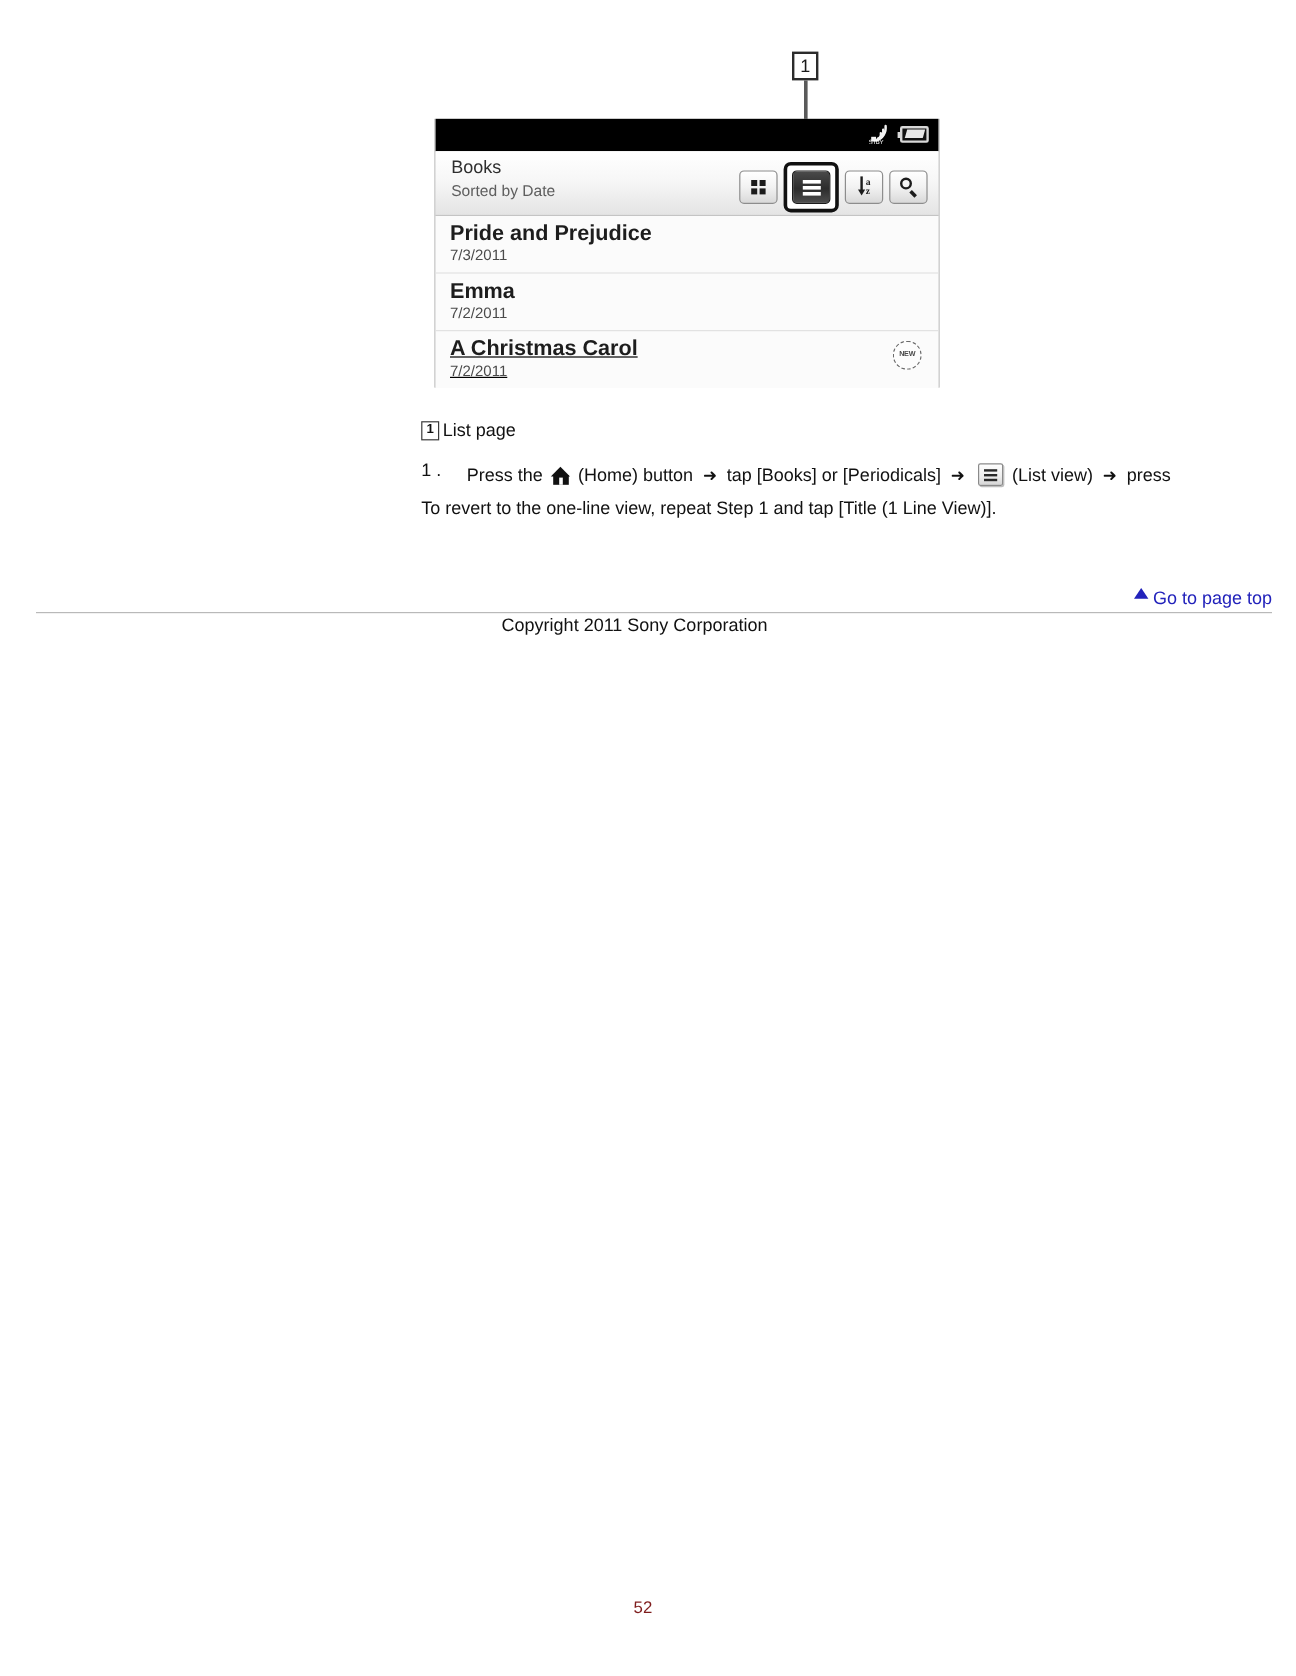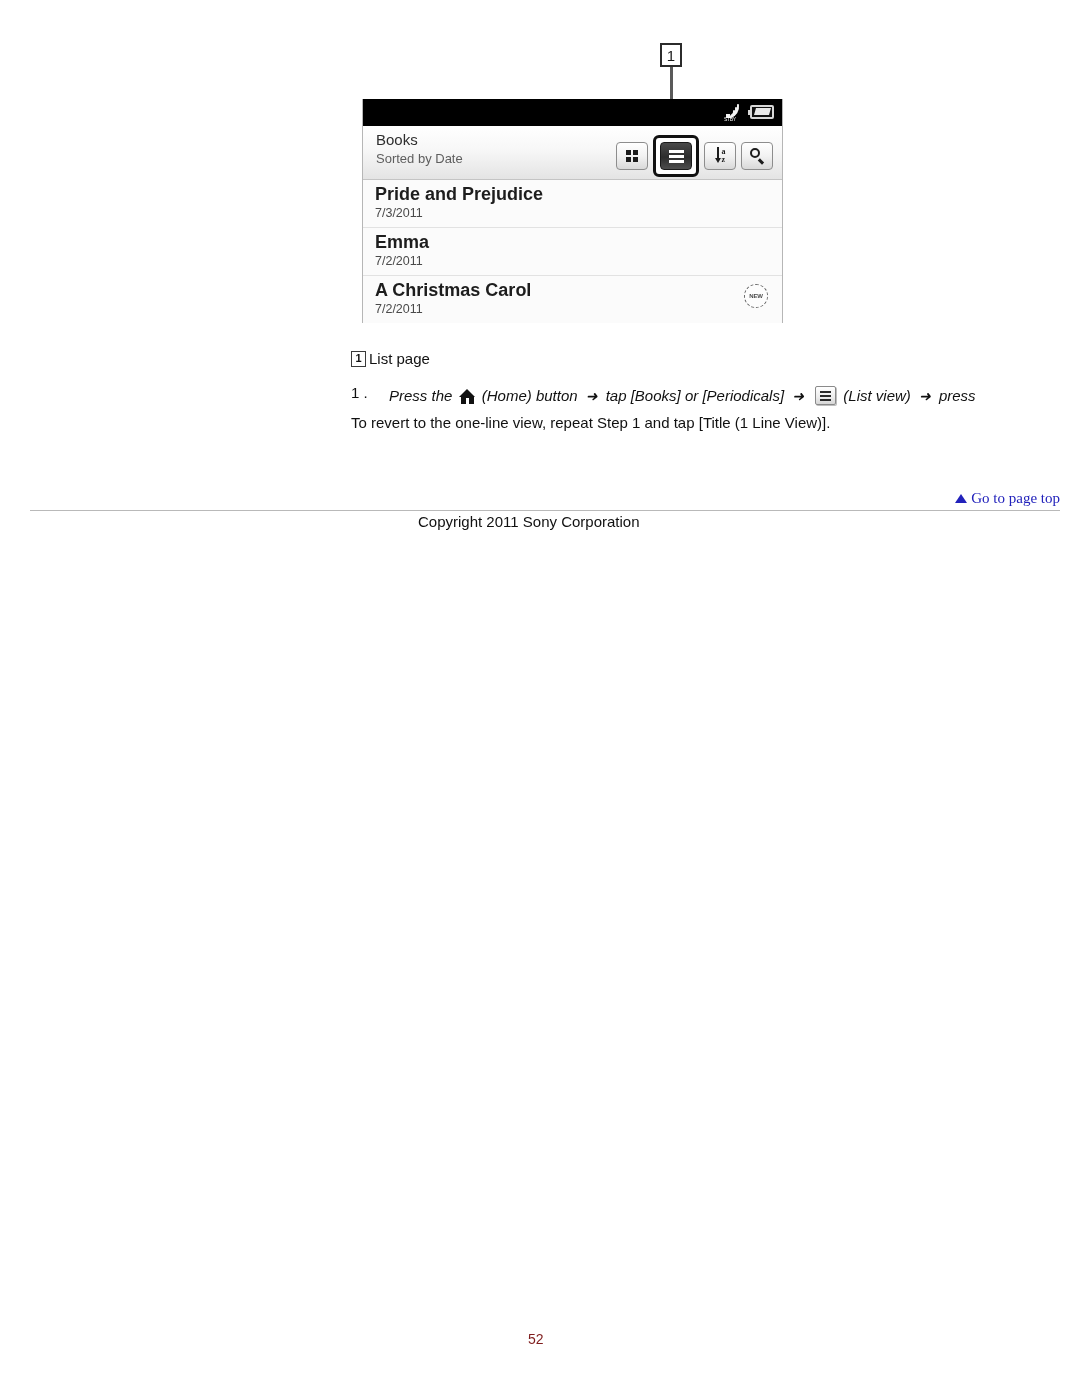--- a/index.html
+++ b/index.html
@@ -191,21 +191,21 @@
   .search-ico .handle { position: absolute; left: 10px; top: 10px; width: 6px; height: 2.5px;
      background: #1c1c1c; transform: rotate(45deg); transform-origin: left center; }
 
   
   #book-list { background: #fbfbfb; }
   .book-row {
     position: relative;
     padding: 5px 12px 5px 12px;
     border-bottom: 1px solid #e2e2e2;
   }
-  .book-row:last-child { border-bottom: none; }
+  .book-row:last-child { border-bottom: none; text-decoration: underline; }
   .book-title {
     font-size: 18px;
     font-weight: bold;
     color: #1d1d1d;
     font-family: "Liberation Sans", sans-serif;
     line-height: 19px;
   }
   .book-date {
     font-size: 12.5px;
     color: #4a4a4a;
@@ -258,21 +258,21 @@
   #steps {
     position: absolute;
     left: 351px;
     top: 382px;
     width: 700px;
     font-size: 15px;
     color: #111;
     font-family: "Liberation Sans", sans-serif;
   }
   .step-num { position: absolute; left: 0px; top: 2px; font-size: 15px; }
-  .step-body { margin-left: 38px; line-height: 28px; font-style: italic; }
+  .step-body { margin-left: 38px; line-height: 28px; }
   .arrow-glyph { color: #111; font-size: 14px; padding: 0 4px; }
 
   .home-ico {
     display: inline-block;
     position: relative;
     width: 17px;
     height: 15px;
     vertical-align: -3px;
     margin: 0 2px;
   }
@@ -314,23 +314,22 @@
   .sub-line { margin-left: 38px; line-height: 26px; }
   .plain-line { margin-left: 0px; line-height: 26px; }
 
   
   #goto-top {
     position: absolute;
     right: 20px;
     top: 490px;
     font-size: 15px;
     color: #2222bb;
-    font-family: Liberation Serif, serif;
-    display: flex;
-    align-items: center;
+    font-family: Liberation Sans, sans-serif;
+    display: flex;
     gap: 4px;
   }
   .tri-up {
     width: 0; height: 0;
     border-left: 6px solid transparent;
     border-right: 6px solid transparent;
     border-bottom: 9px solid #2222bb;
   }
   #divider {
     position: absolute;

